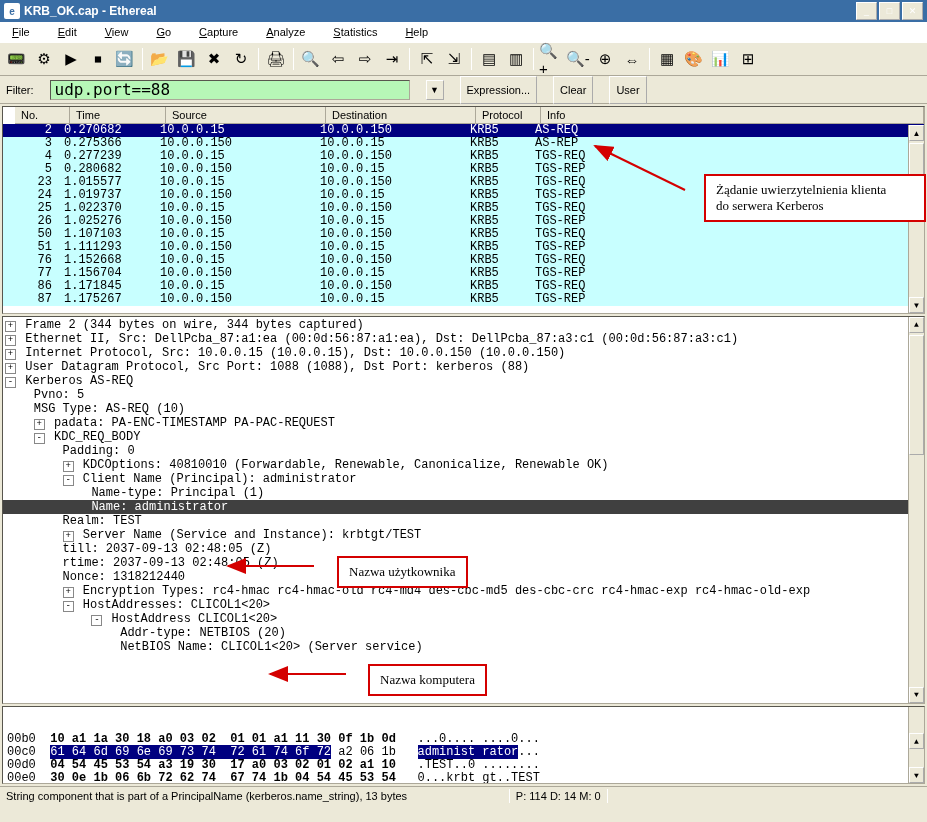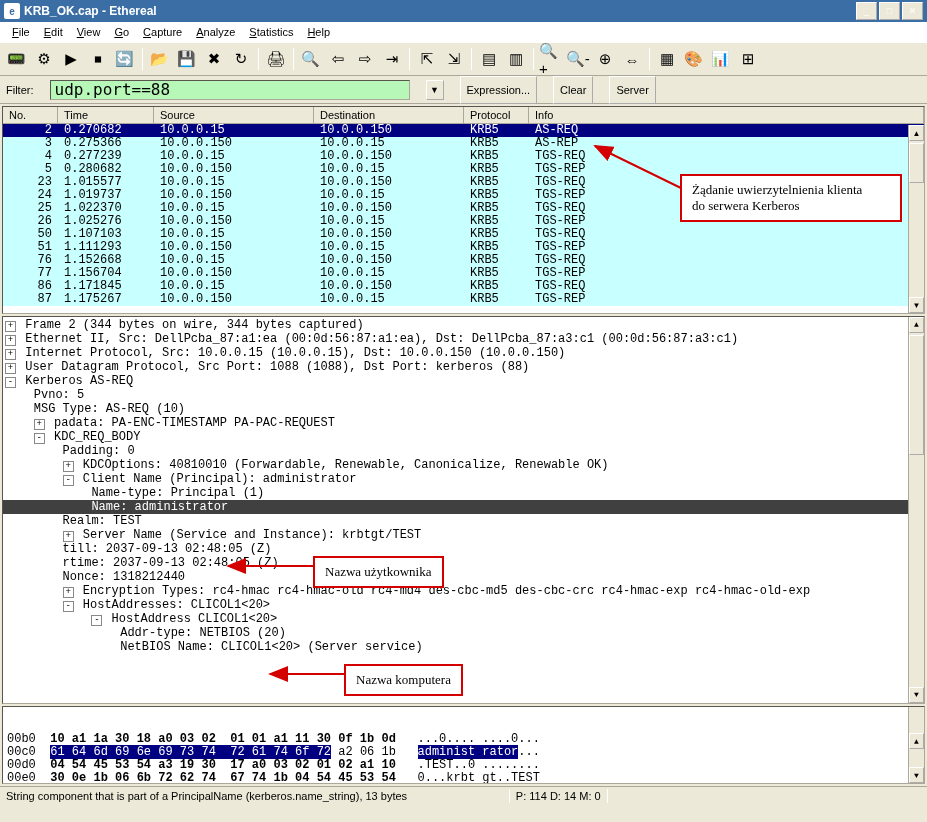--- a/index.html
+++ b/index.html
@@ -4,36 +4,36 @@
 <style>
   * { box-sizing: border-box; margin: 0; padding: 0; }
   body { font-family: Tahoma, sans-serif; font-size: 11px; background: #ece9d8; width: 927px; height: 822px; overflow: hidden; }
   
   .titlebar { background: linear-gradient(#3a6ea5, #3a6ea5); color: white; height: 22px; display: flex; align-items: center; padding: 0 4px; }
   .titlebar .icon { width: 16px; height: 16px; background: #fff; border-radius: 2px; margin-right: 4px; display:inline-flex;align-items:center;justify-content:center;font-size:10px;color:#3a6ea5;font-weight:bold;}
   .titlebar .title { flex: 1; font-weight: bold; font-size: 12px; }
   .win-controls { display: flex; gap: 2px; }
   .win-btn { width: 21px; height: 18px; background: #ece9d8; border: 1px outset #fff; font-size: 9px; display:flex;align-items:center;justify-content:center; }
   
-  .menubar { background: #fff; display: flex; gap: 2px; padding: 2px 6px; font-size: 11px; height:20px;align-items:center;}
+  .menubar { background: #fff; display: flex; gap: 16px; padding: 2px 6px; font-size: 11px; height:20px;align-items:center;}
   .menubar span { padding: 2px 6px; }
   .menubar span u { text-decoration: underline; }
   
   .toolbar { background: #ece9d8; display: flex; align-items: center; padding: 2px 4px; gap: 1px; border-top:1px solid #fff;border-bottom:1px solid #aca899; height:34px;}
   .tb-btn { width: 26px; height: 26px; border: 1px solid transparent; display:flex;align-items:center;justify-content:center; font-size:15px;}
   .tb-sep { width: 1px; height: 22px; background: #aca899; margin: 0 3px; border-right:1px solid #fff;}
   
   .filterbar { display: flex; align-items: center; padding: 3px 6px; gap: 16px; background:#ece9d8;border-bottom:1px solid #aca899;height:28px;}
   .filterbar .label { font-size: 11px; }
   .filter-input { flex: 0 0 360px; height: 20px; background: #b7f7b7; border: 1px inset #aca899; padding: 0 4px; font-family: monospace; font-size: 16px; }
   .fbtn { font-size: 11px; padding:1px 6px;border:1px outset #fff;background:#ece9d8;height:28px;}
   .dropdown-arrow{width:18px;height:20px;border:1px outset #fff;background:#ece9d8;display:flex;align-items:center;justify-content:center;font-size:9px;}
   
   .packet-list { border: 1px inset #aca899; margin: 2px; background: #fff; height: 208px; overflow:hidden; position:relative;}
-  .pl-header { display: flex; background: #ece9d8; font-size: 11px; border-bottom:1px solid #aca899;}
+  .pl-header { display: flex; background: #ece9d8; font-size: 11px; border-bottom:1px solid #aca899;margin-left:12px;}
   .pl-header div { padding: 2px 6px; border-right: 1px solid #aca899; }
   .col-no { width: 55px; } .col-time { width: 96px; } .col-src { width: 160px; } .col-dst { width: 150px; } .col-proto { width: 65px; } .col-info { flex: 1; }
   .pl-body { font-family: "Courier New", monospace; font-size: 12px; }
   .pl-row { display: flex; height: 13px; line-height: 13px; }
   .pl-row div { padding: 0 6px; white-space: pre; }
   .pl-row.cyan { background: #c8ffff; }
   .pl-row.sel { background: #000080; color: #fff; }
   .pl-row .col-no { text-align: right; }
   .scrollbar-v{position:absolute;right:0;top:18px;bottom:0;width:16px;background:#ece9d8;border-left:1px solid #aca899;}
   .scroll-btn{height:16px;background:#ece9d8;border:1px outset #fff;display:flex;align-items:center;justify-content:center;font-size:8px;}
@@ -47,21 +47,21 @@
   
   .hex { border: 1px inset #aca899; margin: 2px; background: #fff; height: 78px; overflow: hidden; font-family: "Courier New", monospace; font-size: 12px; line-height: 13px; white-space: pre; position:relative;}
   .hex-line { padding: 0 4px; }
   .hex-sel { background: #000080; color: #fff; }
   .hex-bold { font-weight: bold; }
   
   .statusbar { display: flex; background: #ece9d8; border-top: 1px solid #aca899; height: 18px; font-size: 11px; align-items:center;}
   .statusbar div { padding: 1px 6px; border-right:1px inset #fff; }
   .statusbar .cell1{flex:0 0 55%;}
   
-  .annotation { position: absolute; background: #fff; border: 2px solid #d40000; padding: 6px 10px; font-family: Tahoma; font-size: 13px; z-index: 100; }
+  .annotation { position: absolute; background: #fff; border: 2px solid #d40000; padding: 6px 10px; font-family: Tahoma; font-size: 13px; z-index: 100; margin-left: 24px; }
   .arrow-svg{position:absolute;z-index:99;pointer-events:none;}
 </style>
 </head>
 <body>
 
 <div class="titlebar">
   <span class="icon">e</span>
   <span class="title">KRB_OK.cap - Ethereal</span>
   <div class="win-controls">
     <div class="win-btn">_</div>
@@ -116,21 +116,21 @@
   <div class="tb-btn">📊</div>
   <div class="tb-btn">⊞</div>
 </div>
 
 <div class="filterbar">
   <span class="label">Filter:</span>
   <input class="filter-input" value="udp.port==88" style="">
   <div class="dropdown-arrow">▼</div>
   <button class="fbtn">Expression...</button>
   <button class="fbtn">Clear</button>
-  <button class="fbtn">Server</button>
+  <button class="fbtn">User</button>
 </div>
 
 <div class="packet-list">
   <div class="pl-header">
     <div class="col-no">No. </div>
     <div class="col-time">Time</div>
     <div class="col-src">Source</div>
     <div class="col-dst">Destination</div>
     <div class="col-proto">Protocol</div>
     <div class="col-info">Info</div>

